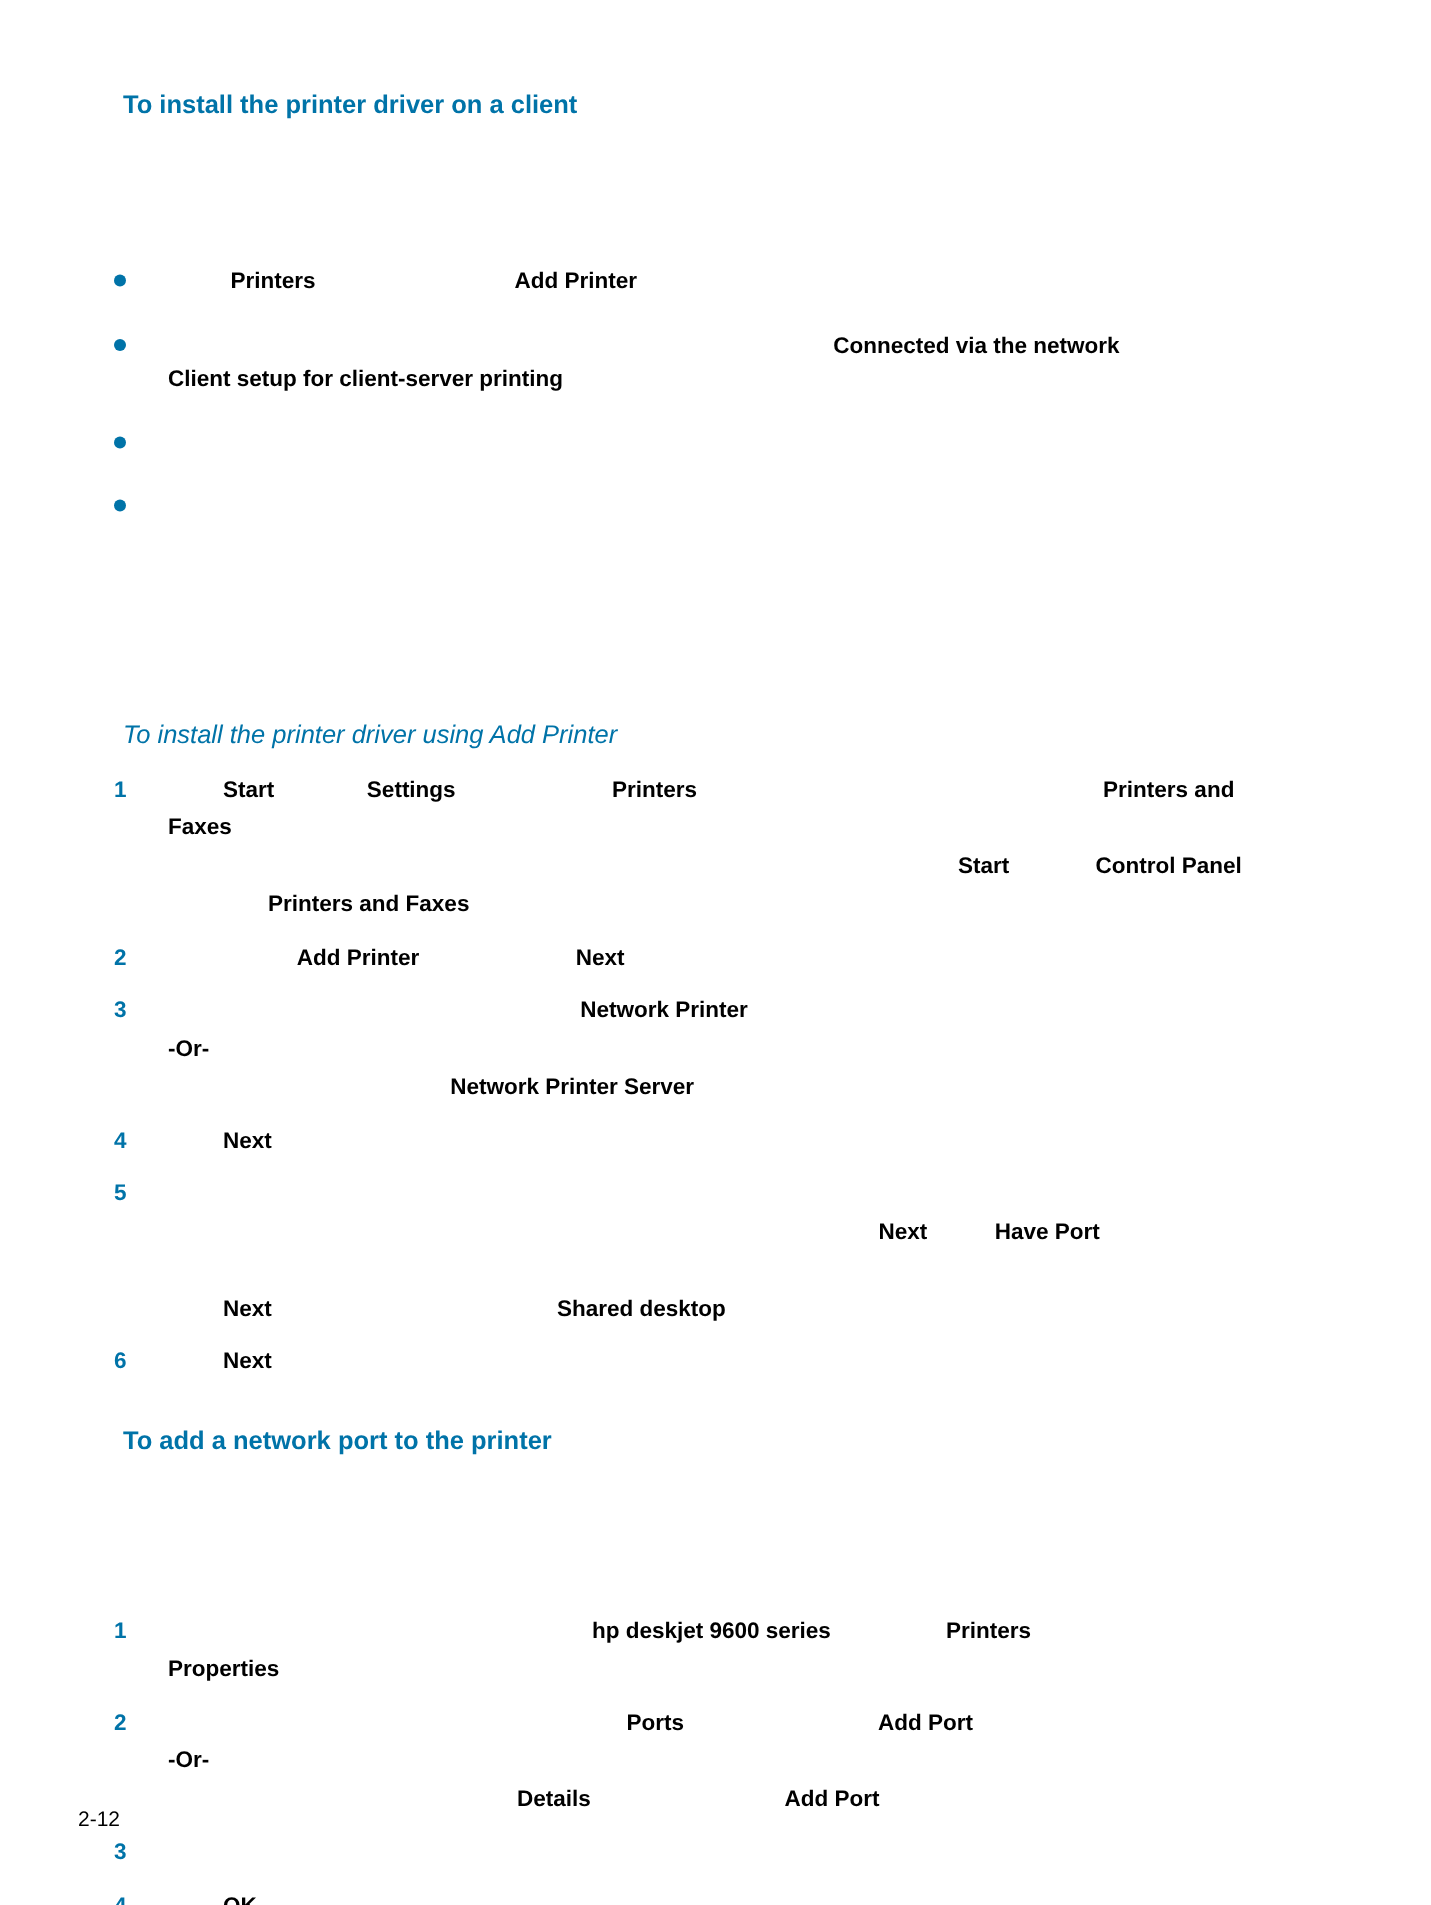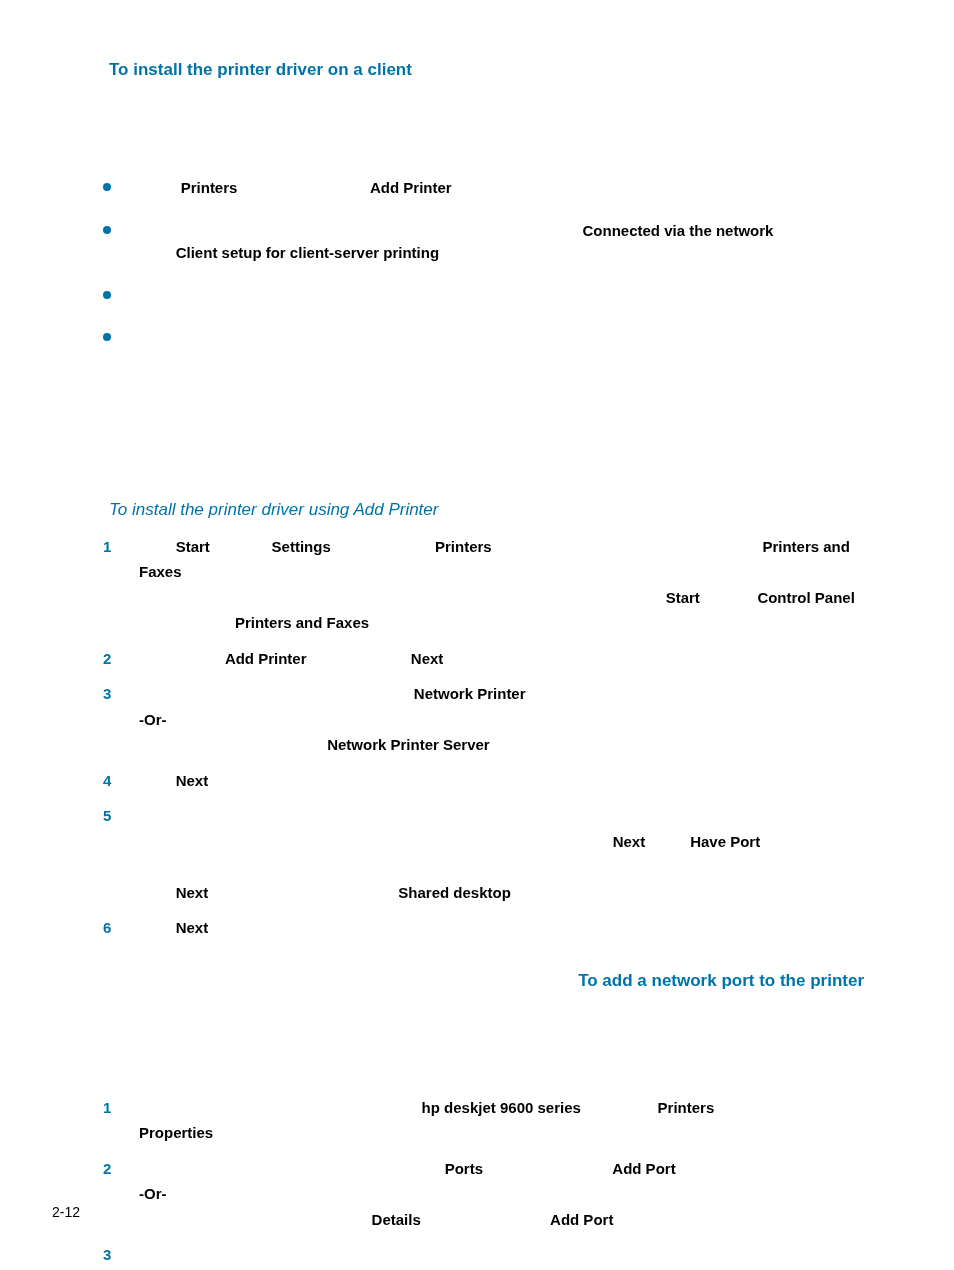--- a/index.html
+++ b/index.html
@@ -7,36 +7,36 @@
     padding: 0;
     background: #fff;
     font-family: Arial, Helvetica, sans-serif;
     font-size: 15px;
     color: #000;
     width: 954px;
     height: 1270px;
     position: relative;
   }
   .page {
-    padding: 60px 90px 60px 109px;
+    padding: 60px 90px 60px 82px;
     position: relative;
     height: 1100px;
   }
   .heading {
     color: #0073a8;
     font-weight: bold;
     font-size: 17px;
     margin-bottom: 30px;
   }
   .subheading {
     color: #0073a8;
     font-style: italic;
     font-size: 17px;
     font-weight: normal;
-    margin-top: 60px;
+    margin-top: 40px;
     margin-bottom: 14px;
   }
   .bullets {
     margin-top: 50px;
     margin-left: -6px;
   }
   .bullet-row {
     display: flex;
     align-items: flex-start;
     margin-bottom: 20px;
@@ -163,21 +163,21 @@
 
     <div class="num-row">
       <div class="num">6</div>
       <div class="num-text">
         <span class="white">Click </span><span class="bold">Next</span><span class="white"> and follow the onscreen instructions to complete the installation.</span>
       </div>
     </div>
 
   </div>
 
-  <div class="heading" style="margin-top:30px;text-align:right;">To add a network port to the printer</div>
+  <div class="heading" style="margin-top:30px;">To add a network port to the printer</div>
 
   <div class="white">If you have already installed the printer software using the instructions in this guide, then follow these steps to add a network port:</div>
 
   <div class="spacer-med"></div>
 
   <div class="numlist">
 
     <div class="num-row">
       <div class="num">1</div>
       <div class="num-text">

